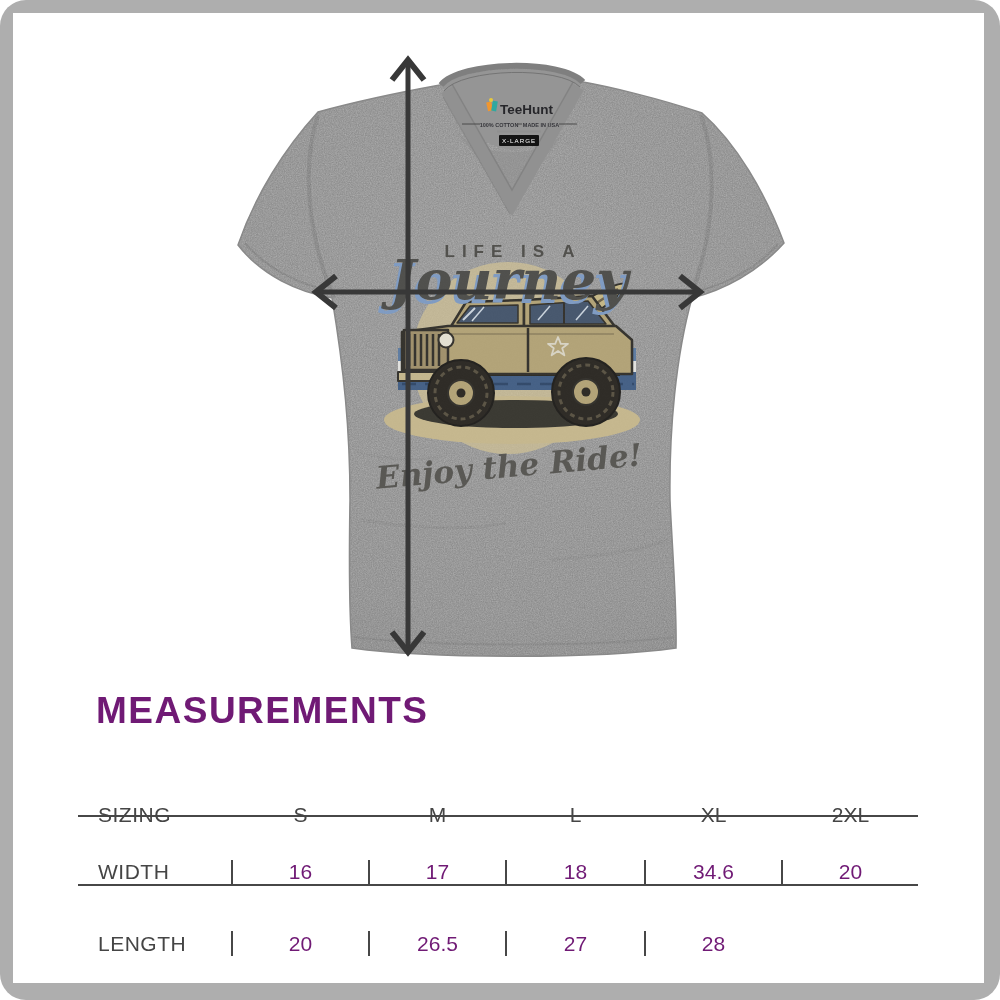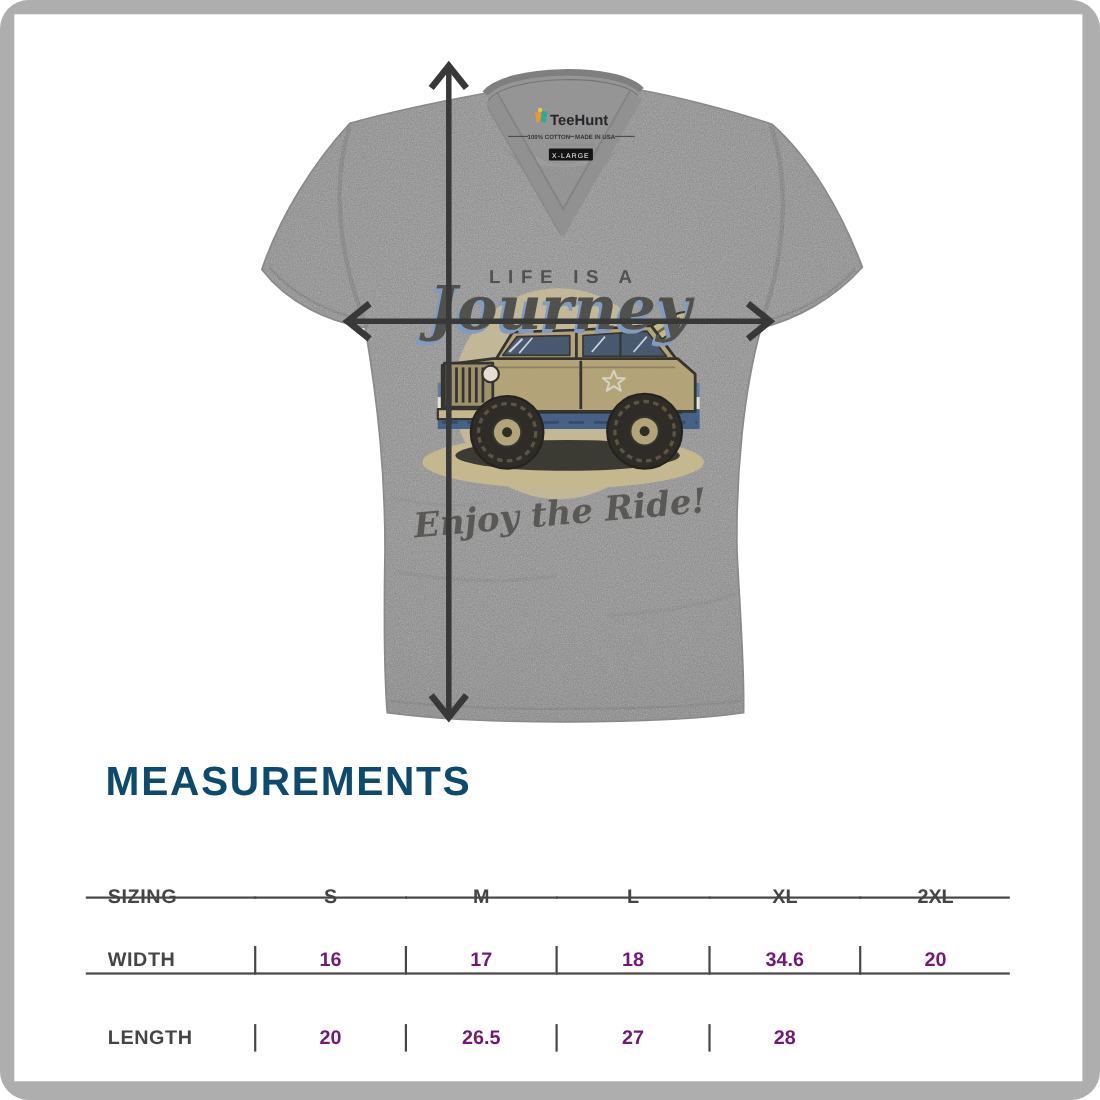--- a/index.html
+++ b/index.html
@@ -1,25 +1,25 @@
 <!DOCTYPE html>
 <html><head>
 <meta charset="utf-8">
 <style>
   html,body{margin:0;padding:0;background:#fff;}
   .page{position:relative;width:1000px;height:1000px;background:#aeaeae;overflow:hidden;
         font-family:"Liberation Sans",sans-serif;border-radius:26px;}
   .canvas{position:absolute;left:13px;top:13px;right:16px;bottom:17px;background:#ffffff;}
   .shirt-svg{position:absolute;left:0;top:0;width:1000px;height:680px;}
   .heading{position:absolute;left:96px;top:690px;margin:0;font-size:37px;font-weight:bold;
-           letter-spacing:1.5px;color:#0c4a6e;}
+           letter-spacing:1.5px;color:#701a75;}
   .sizetable{position:absolute;left:78px;top:770px;width:840px;display:grid;
              grid-template-columns:153px 137px 137px 139px 137px 137px;
              grid-template-rows:45px 71px 70px;color:#454545;}
-  .cell{display:flex;align-items:center;justify-content:center;font-size:18px;font-weight:bold;margin-top:45px;}
+  .cell{display:flex;align-items:center;justify-content:center;font-size:21px;font-weight:normal;margin-top:45px;}
   .cell.label{justify-content:flex-start;padding-left:20px;letter-spacing:0.5px;}
   .cell.v{border-left:2px solid #474747;}
   .cell.rb{border-bottom:2px solid #474747;}
   .cell.num{color:#701a75;}
   text{user-select:none;}
 </style>
 </head>
 <body>
 
 <div class="page">

